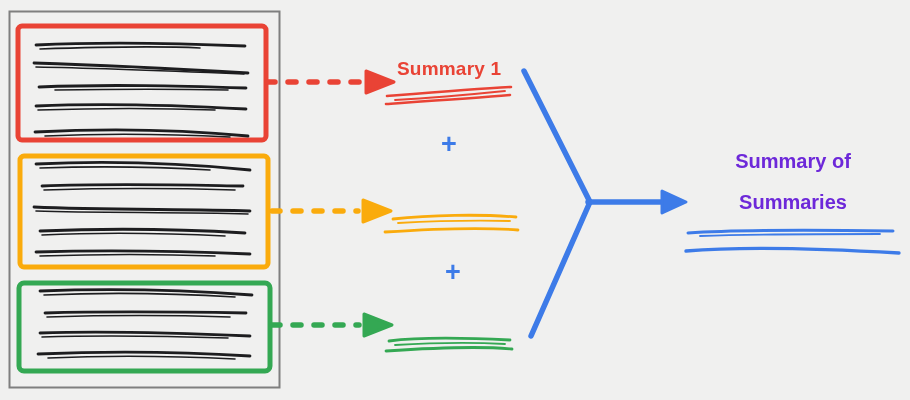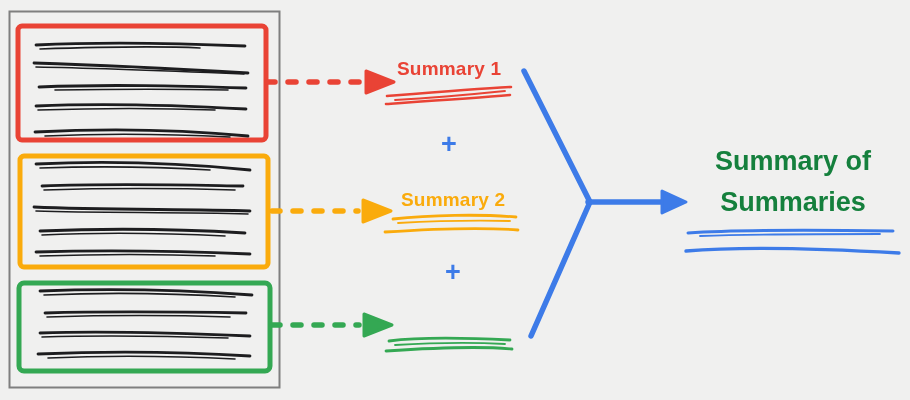--- a/index.html
+++ b/index.html
@@ -13,21 +13,21 @@
   .stage svg{position:absolute;left:0;top:0;}
   .label{position:absolute;font-weight:700;white-space:nowrap;}
   .lbl-red{color:#E94335;}
   .lbl-orange{color:#FAAB0C;}
   .lbl-green{color:#34A853;}
   .summary-label{font-size:19px;letter-spacing:0.2px;}
   .plus{font-size:27px;color:#3D7BE8;line-height:1;}
   .result-label{
     position:absolute;
     left:683px;top:141px;width:220px;
-    font-size:27px;font-weight:700;color:#15803d;
+    font-size:20px;font-weight:700;color:#6d28d9;
     text-align:center;line-height:41px;
     white-space:normal;
   }
 </style>
 </head>
 <body>
 
 <div class="stage">
 
   <svg width="910" height="400" viewBox="0 0 910 400">
@@ -119,20 +119,19 @@
       <path d="M688 233 C 745 229, 825 230, 893 231" stroke-width="3"></path>
       <path d="M700 236 C 760 234, 820 234, 880 234" stroke-width="1.8"></path>
       <path d="M686 251 C 745 246, 830 249, 899 253" stroke-width="3.4"></path>
     </g>
   </svg>
 
   <div class="label summary-label lbl-red" style="left:397px;top:58px;">Summary 1</div>
 
   <div class="label plus" style="left:441px;top:131px;">+</div>
 
-  <div class="label summary-label lbl-orange" style="left:401px;top:189px;">Summary 2</div>
 
   <div class="label plus" style="left:445px;top:259px;">+</div>
 
 
   <div class="result-label">Summary of Summaries</div>
 
 </div>
 
 </body></html>

